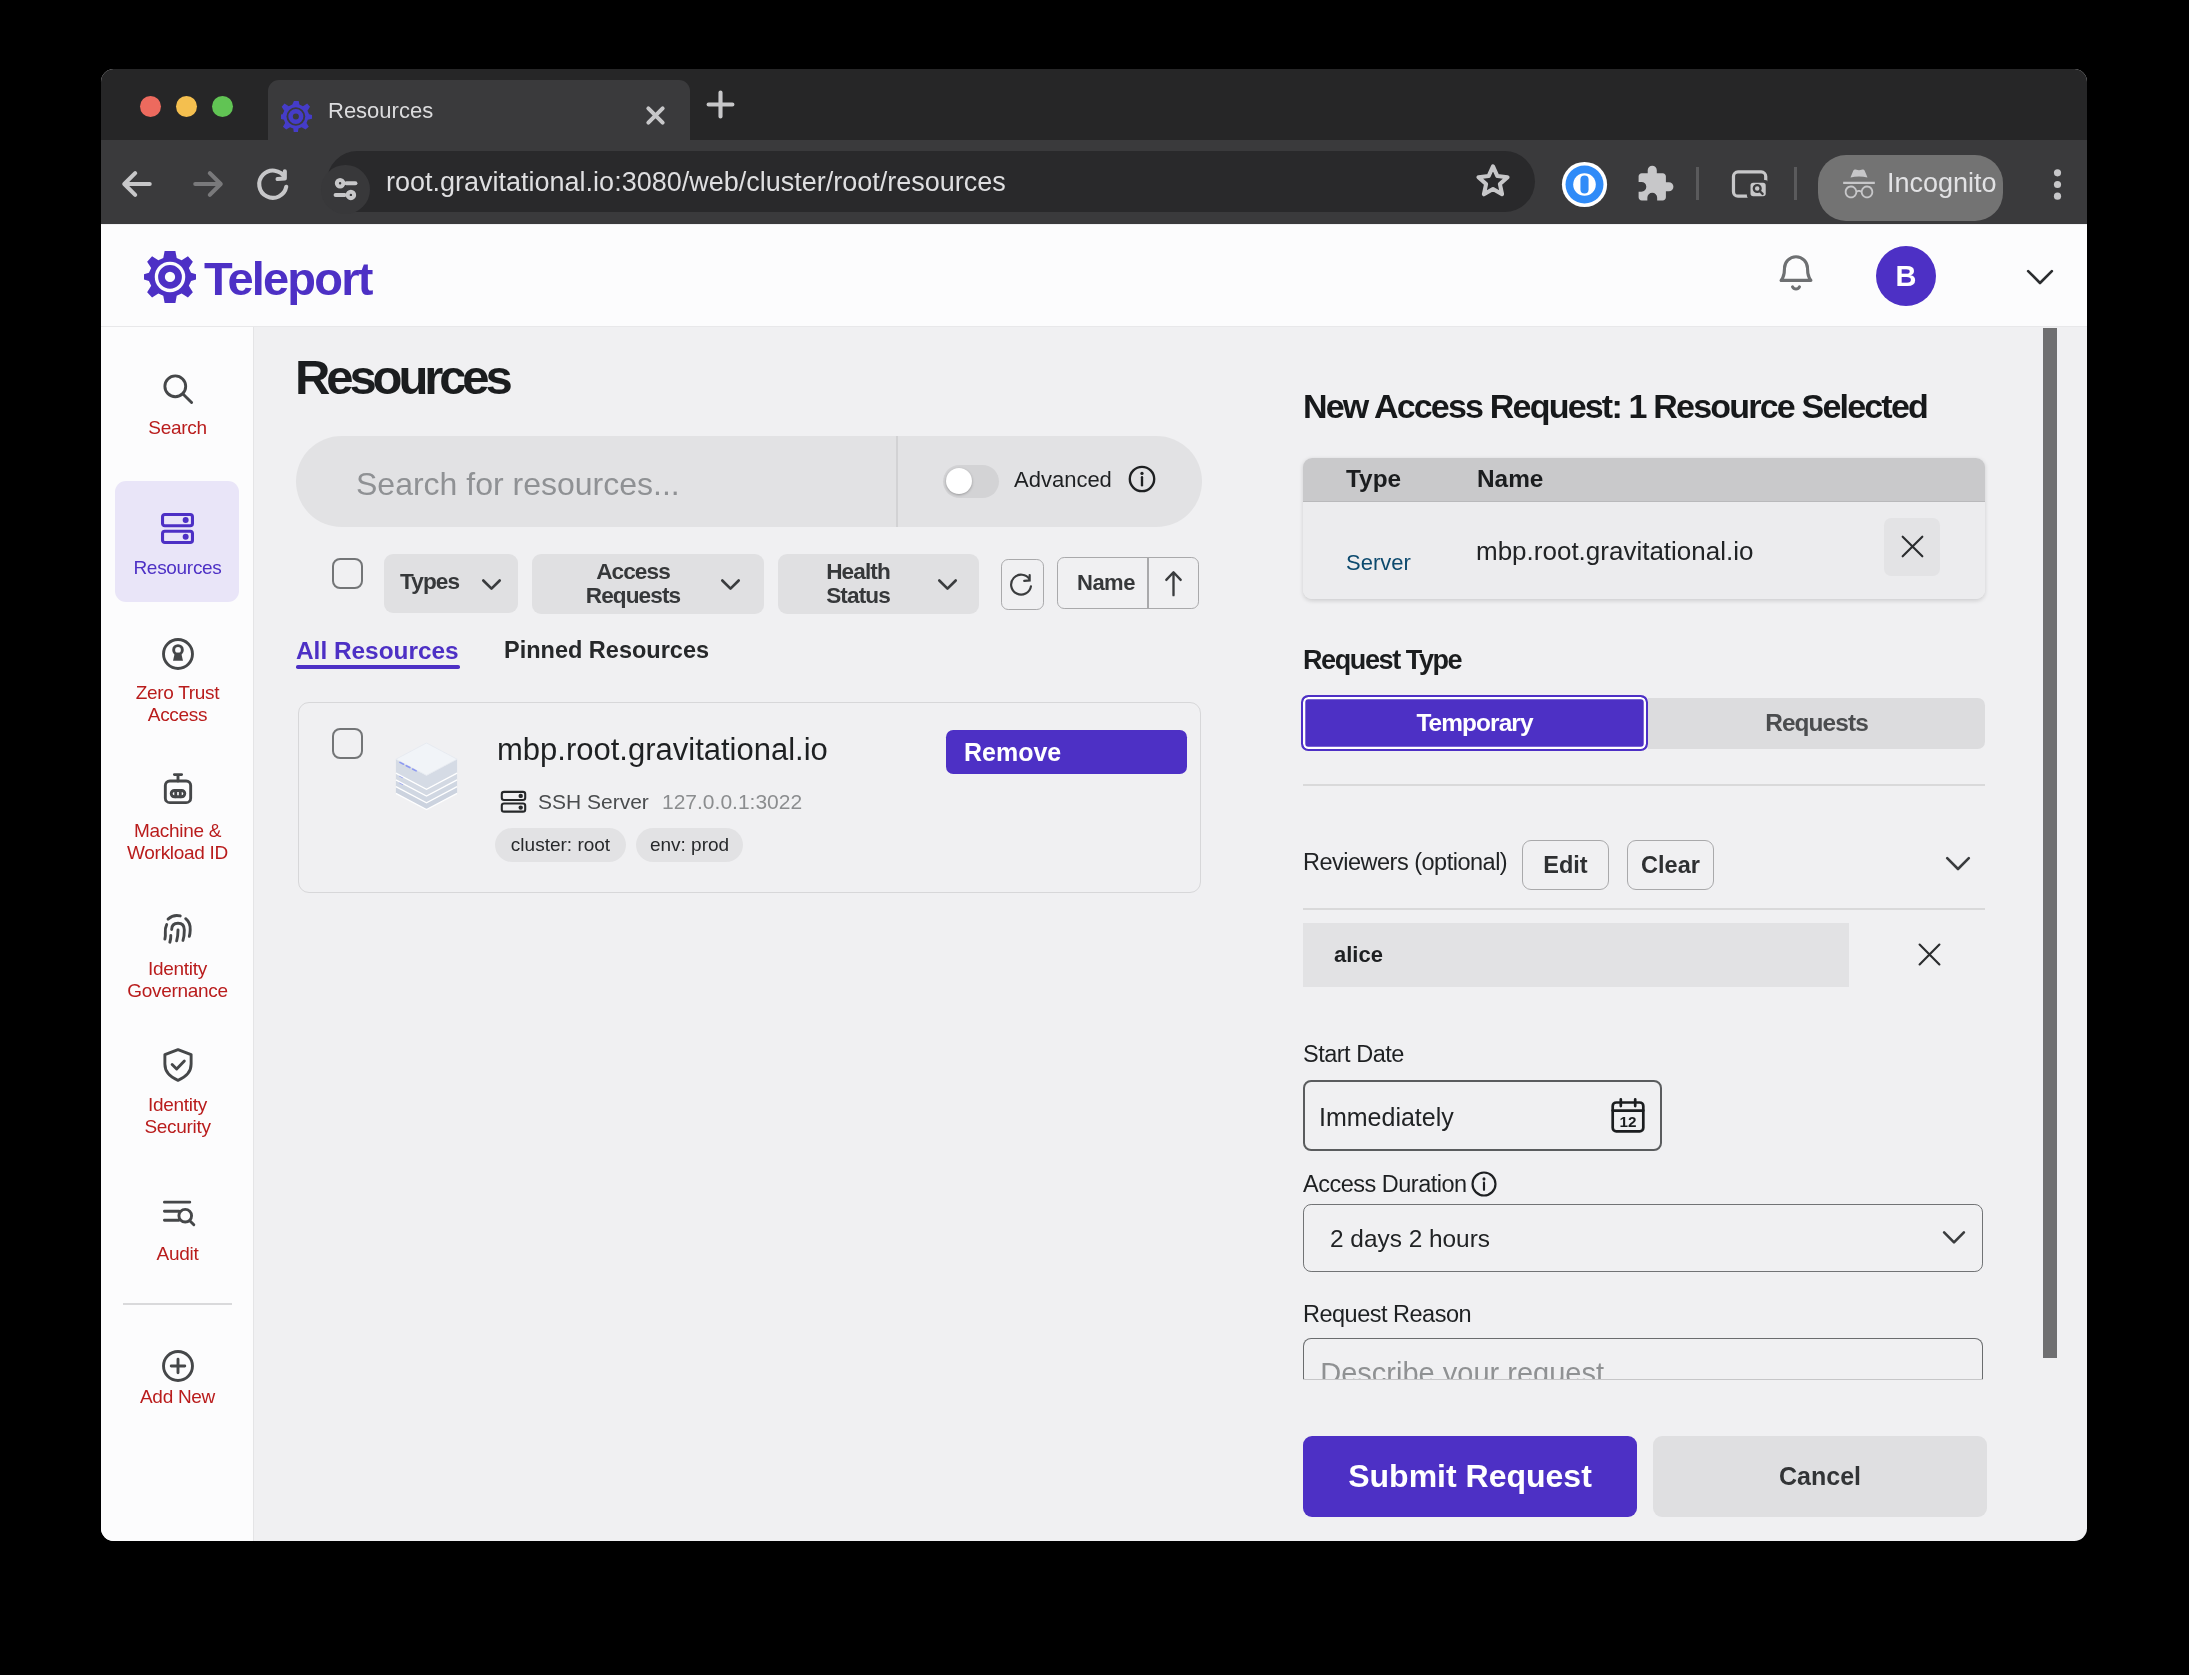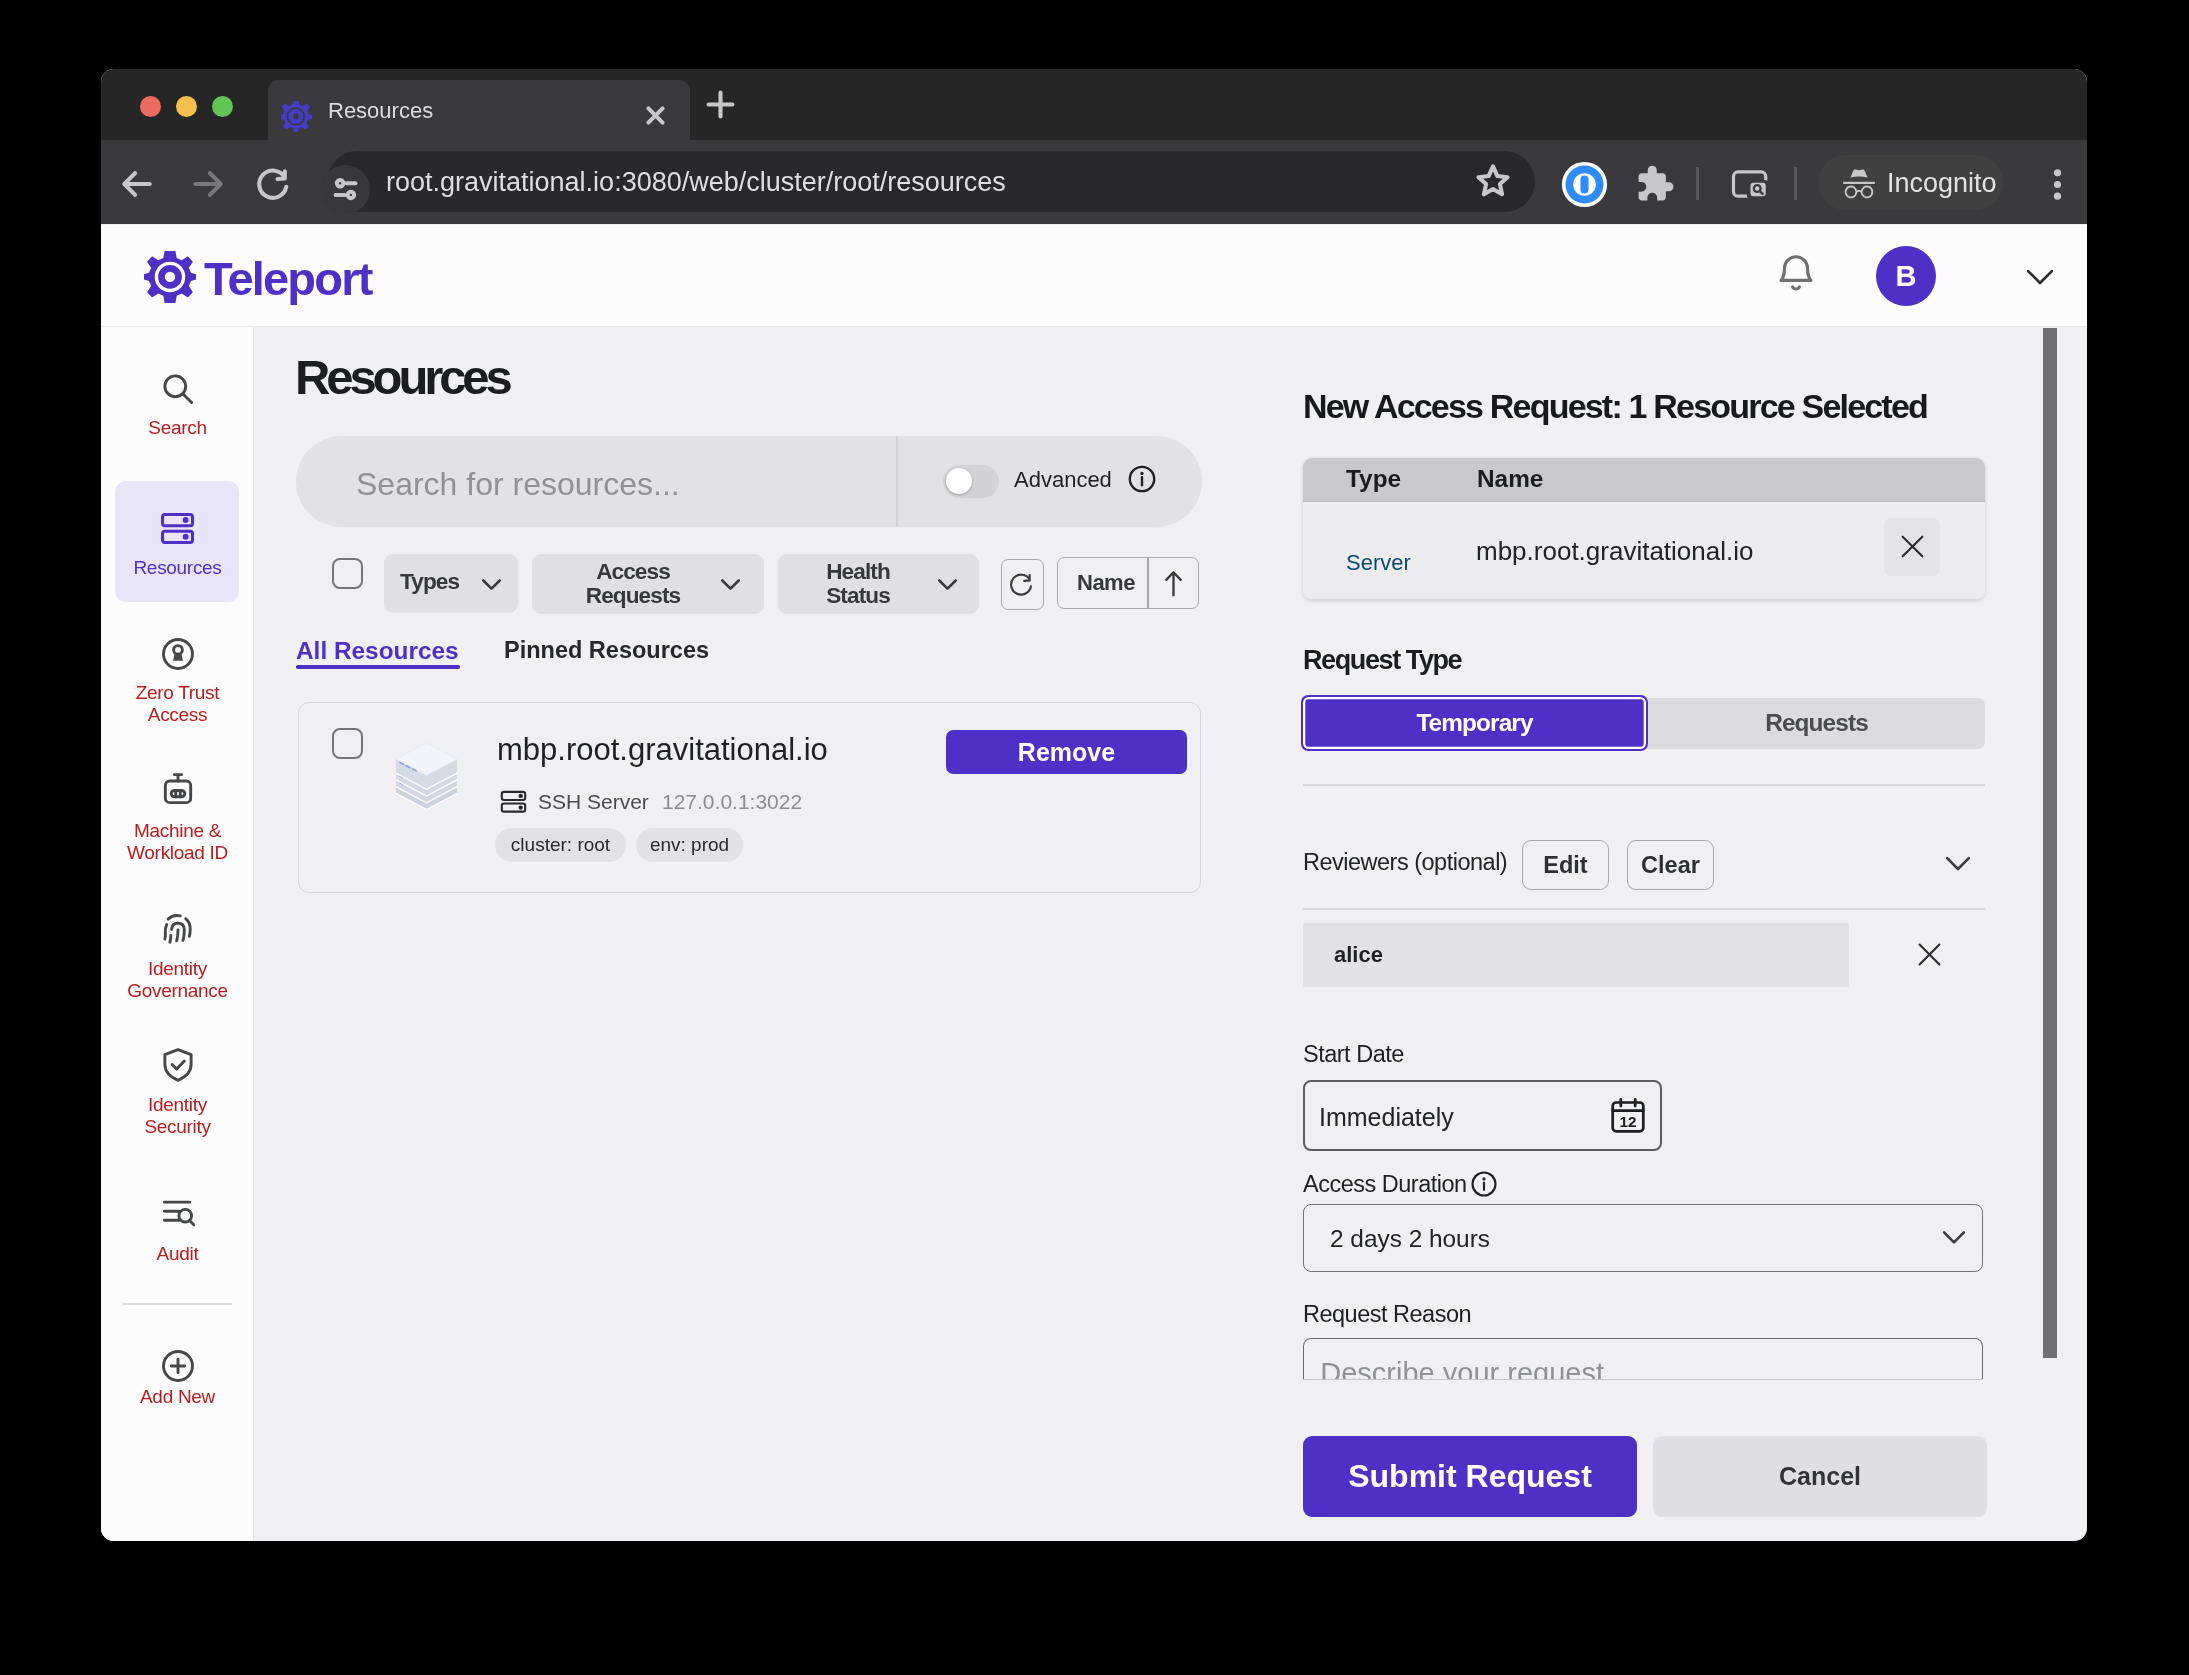--- a/index.html
+++ b/index.html
@@ -6,21 +6,21 @@
 html,body { width:2189px; height:1675px; background:#000; font-family:"Liberation Sans", sans-serif; }
 .abs { position:absolute; }
 #win { position:absolute; left:101px; top:69px; width:1986px; height:1472px; border-radius:12.7px; overflow:hidden; background:#f0f0f2; }
 
 #tabstrip { position:absolute; left:0; top:0; width:1986px; height:71px; background:#262627; }
 .light { position:absolute; top:27px; width:21px; height:21px; border-radius:50%; }
 #tab { position:absolute; left:167px; top:11px; width:422px; height:61px; background:#3a3a3c; border-radius:11px 11px 0 0; }
 #toolbar { position:absolute; left:0; top:71px; width:1986px; height:84px; background:#3a3a3c; }
 #urlpill { position:absolute; left:226px; top:82px; width:1208px; height:61px; background:#29292b; border-radius:31px; }
 #chipcirc { position:absolute; left:220px; top:96px; width:49px; height:49px; background:#38383a; border-radius:50%; }
-#incog { position:absolute; left:1717px; top:86px; width:185px; height:55px; background:#404040; border-radius:28px; }
+#incog { position:absolute; left:1717px; top:86px; width:185px; height:66px; background:#737373; border-radius:28px; }
 .tico { stroke:#c7c7c9; fill:none; stroke-width:4.5; stroke-linecap:round; stroke-linejoin:round; }
 
 #apphead { position:absolute; left:0; top:156px; width:1986px; height:102px; background:#fcfcfd; border-bottom:0.9px solid #e8e8ea; }
 
 #sidebar { position:absolute; left:0; top:258px; width:153px; height:1214px; background:#fcfcfd; border-right:0.9px solid #e4e4e6; }
 .sbitem { position:absolute; width:153px; text-align:center; color:#b91c1c; font-size:19px; letter-spacing:-0.3px; line-height:22px; }
 .sbico { stroke:#454749; fill:none; stroke-width:3.2; stroke-linecap:round; stroke-linejoin:round; }
 
 .h1 { font-weight:bold; color:#1b1d1f; font-size:49px; letter-spacing:-4.1px; }
 .gbtn { position:absolute; background:#e0e0e2; border-radius:9px; color:#36383a; font-weight:bold; text-align:center; }
@@ -268,21 +268,21 @@
   <svg class="abs" style="left:399px; top:721px;" width="27" height="23.5" viewBox="0 0 30 26" fill="none" stroke="#26282a" stroke-width="2.3" stroke-linecap="round">
       <rect x="2" y="2" width="26" height="9" rx="2.5"></rect>
       <rect x="2" y="15" width="26" height="9" rx="2.5"></rect>
       <circle cx="23" cy="6.5" r="1.3" fill="#1e2022"></circle>
       <circle cx="23" cy="19.5" r="1.3" fill="#1e2022"></circle>
     </svg>
   <div class="abs" style="left:437px; top:721px; font-size:21px; color:#4a4c4e;">SSH Server</div>
   <div class="abs" style="left:561px; top:721px; font-size:21px; color:#8b8d8f;">127.0.0.1:3022</div>
   <div class="pill abs" style="left:394px; top:759px; width:131px; height:34px; text-align:center; line-height:34px;">cluster: root</div>
   <div class="pill abs" style="left:535px; top:759px; width:107px; height:34px; text-align:center; line-height:34px;">env: prod</div>
-  <div class="abs" style="left:845px; top:661px; width:241px; height:44px; background:#4d30c5; border-radius:7.2px; color:#fff; font-size:25px; font-weight:bold; text-align:center; line-height:44px;">Remove</div>
+  <div class="abs" style="left:845px; top:661px; width:241px; height:44px; background:#4d30c5; border-radius:7.2px; color:#fff; font-size:25px; font-weight:bold; text-align:left; line-height:44px;padding-left:18px;">Remove</div>
 
   <div class="abs" style="left:1202px; top:318px; font-size:34px; font-weight:bold; letter-spacing:-1.8px; color:#17191b;">New Access Request: 1 Resource Selected</div>
   <div class="abs" style="left:1202px; top:389px; width:682px; height:141px; border-radius:9px; overflow:hidden; box-shadow:0 1.8px 4.5px rgba(0,0,0,0.14);">
     <div class="abs" style="left:0; top:0; width:682px; height:43px; background:#c9c9cb;"></div>
     <div class="abs" style="left:0; top:43px; width:682px; height:99px; background:#ececee; border-top:1.8px solid #b9b9bb;"></div>
     <div class="abs" style="left:43px; top:7.2px; font-size:24.4px; font-weight:bold; color:#1b1d1f;">Type</div>
     <div class="abs" style="left:174px; top:7.2px; font-size:24.4px; font-weight:bold; color:#1b1d1f;">Name</div>
     <div class="abs" style="left:43px; top:92px; font-size:22px; color:#0c4a6e;">Server</div>
     <div class="abs" style="left:173px; top:78px; font-size:26px; color:#212325;">mbp.root.gravitational.io</div>
     <div class="abs" style="left:581px; top:60px; width:56px; height:58px; background:#e3e3e5; border-radius:7.2px;"></div>

